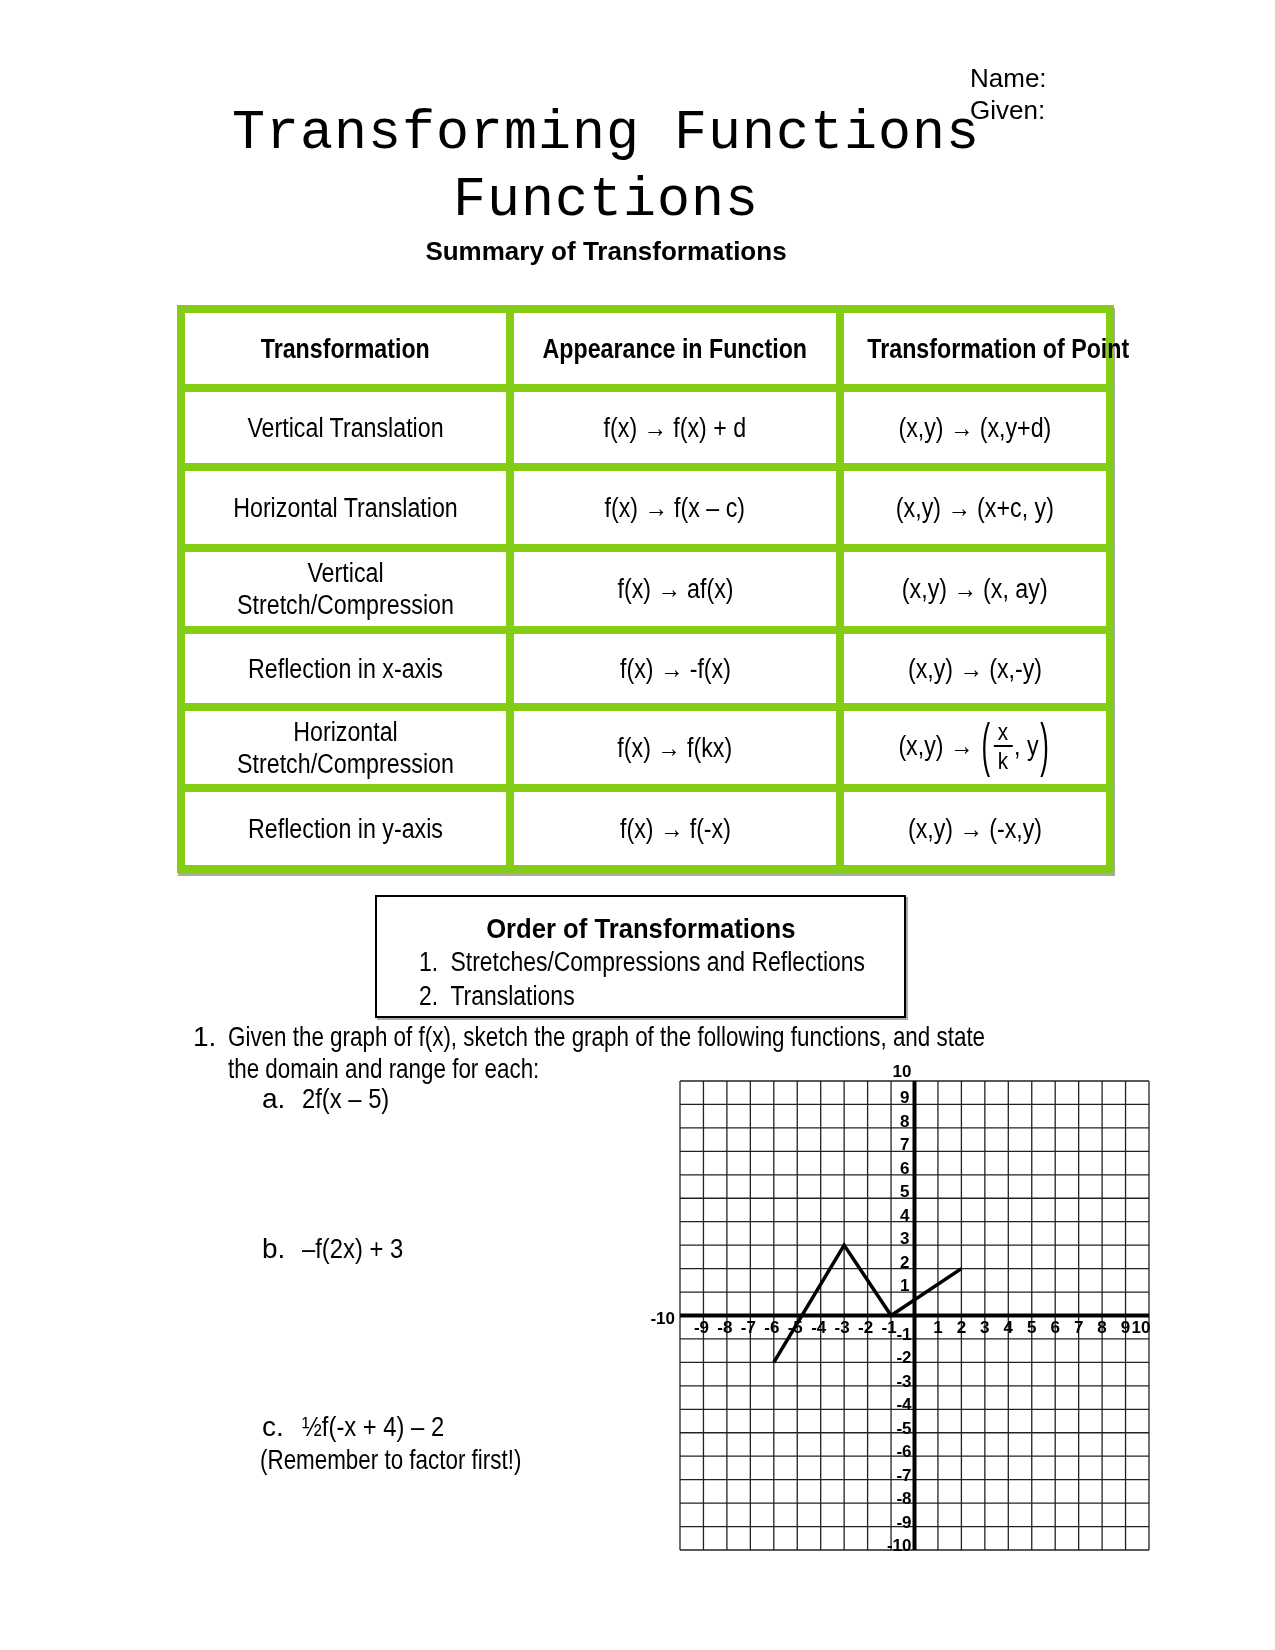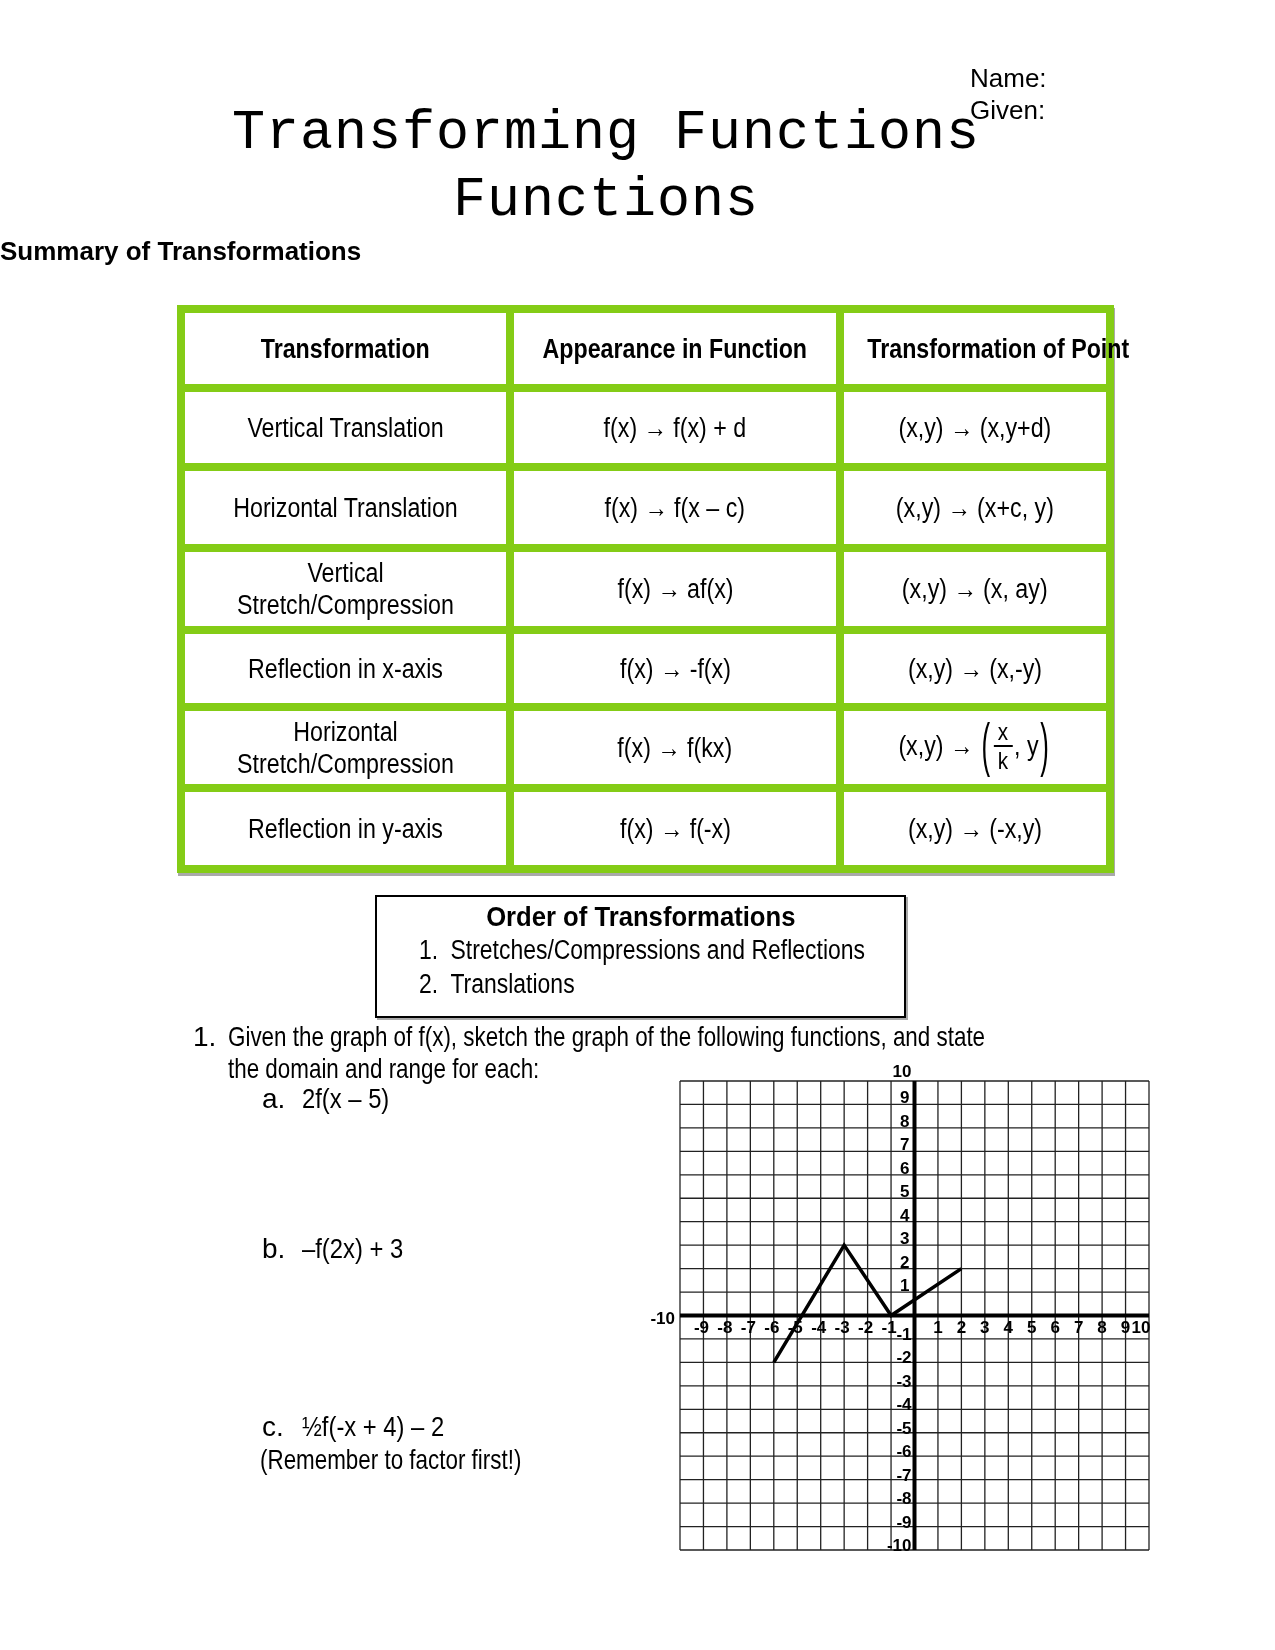--- a/index.html
+++ b/index.html
@@ -8,21 +8,21 @@
     font-family:"Liberation Sans", sans-serif; color:#000; overflow:hidden;
   }
 
   
   .name-date { position:absolute; left:970px; top:62px; font-size:26px; line-height:32px; }
   .title {
     position:absolute; left:0; top:100px; width:1212px; text-align:center;
     font-family:"Liberation Mono","DejaVu Sans Mono",monospace;
     font-size:55px; line-height:67px; letter-spacing:1px; font-weight:400;
   }
-  .subtitle { position:absolute; left:0; top:236px; width:1212px; text-align:left;
+  .subtitle { position:absolute; left:0; top:236px; width:1212px; text-align:center;
     font-size:26px; font-weight:bold; }
 
   
   table.tf {
     position:absolute; left:177px; top:305px; width:929px;
     border-collapse:collapse; table-layout:fixed; background:#fff;
     box-shadow:1px 3px 0 #a9a9a9;
   }
   table.tf th, table.tf td {
     border:8px solid #84cc16; text-align:center; vertical-align:middle;
@@ -44,21 +44,21 @@
   .frac .fnum { display:block; padding:0 5px 1px; border-bottom:2px solid #000; }
   .frac .fden { display:block; padding-top:1px; }
   .bigp { display:inline-block; font-size:30px; font-weight:400; transform:scaleY(1.95);
           vertical-align:middle; margin:0 2px; position:relative; top:-2px; }
 
   
   .order-box {
     position:absolute; left:375px; top:895px; width:531px; height:123px;
     border:2px solid #000; background:#fff; box-shadow:2px 2px 0 #a9a9a9; box-sizing:border-box;
   }
-  .ob-title { margin-top:4px; text-align:center; font-size:27px; font-weight:bold; line-height:32px; }
+  .ob-title { margin-top:16px; text-align:center; font-size:27px; font-weight:bold; line-height:32px; }
   .ob-title span { display:inline-block; transform:scaleX(0.95); transform-origin:center; white-space:nowrap; }
   .ob-item { margin-left:42px; font-size:27px; line-height:34px; }
   .ob-item .line { display:inline-block; transform:scaleX(0.85); transform-origin:left center; white-space:nowrap; }
   .ob-num { display:inline-block; width:37px; }
 
   
   .q-num  { position:absolute; left:193px; top:1021px; font-size:28px; }
   .q-line { position:absolute; left:228px; font-size:28px; white-space:nowrap;
             transform:scaleX(0.8); transform-origin:left top; }
   .q-line.l1 { top:1021px; }

